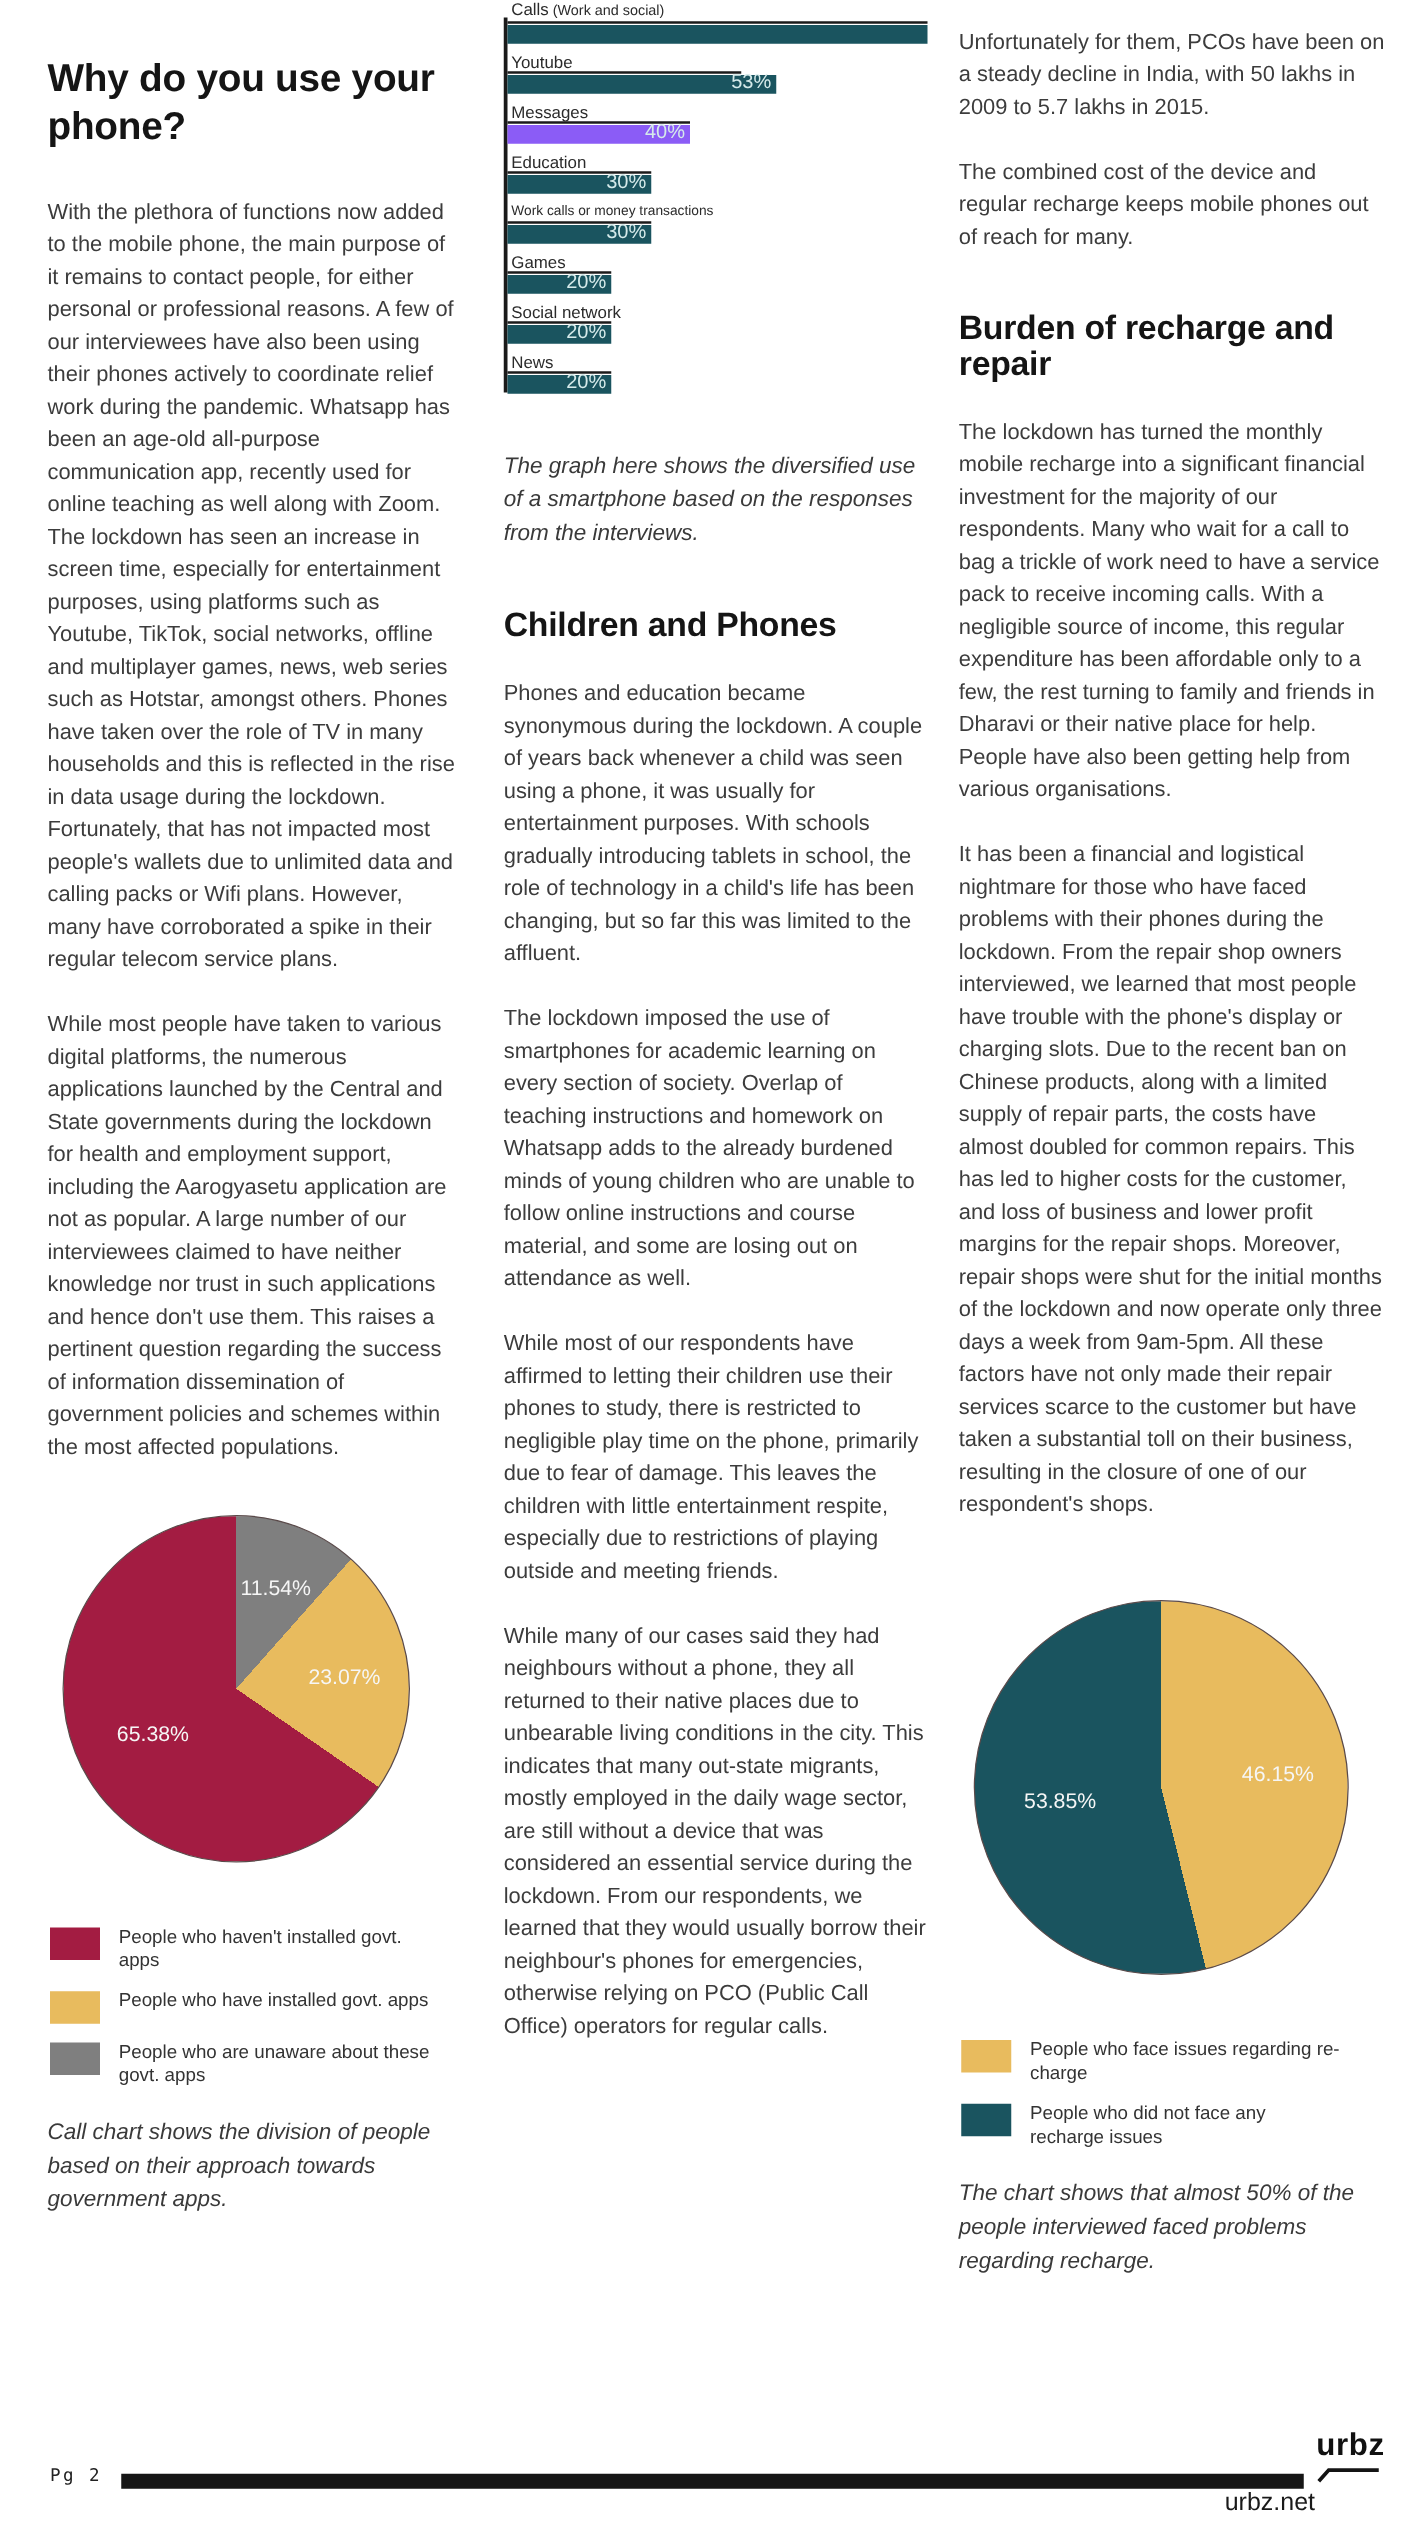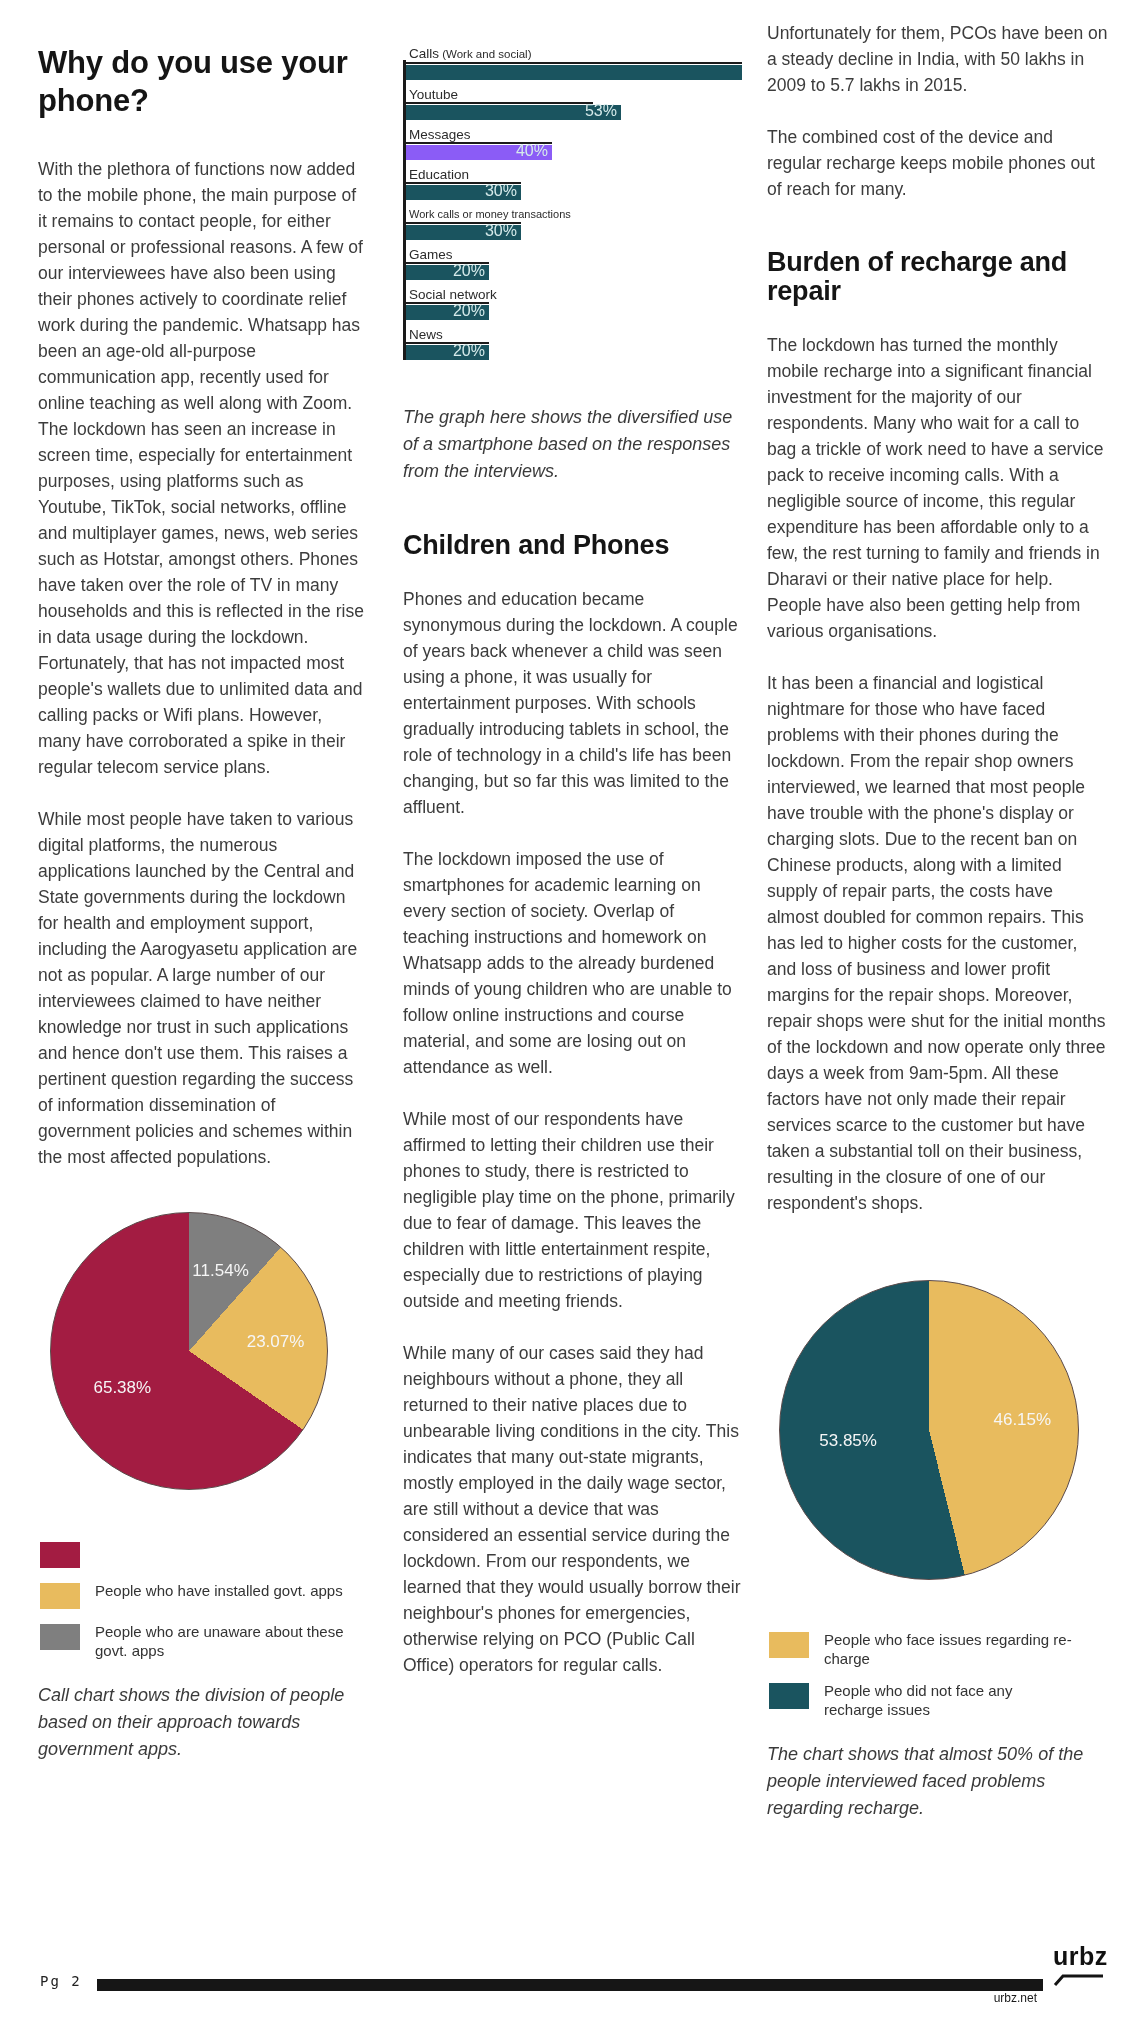--- a/index.html
+++ b/index.html
@@ -11,21 +11,21 @@
     color: #3a3a3a;
     position: relative;
     overflow: hidden;
   }
   .columns {
     position: absolute; top: 0; left: 38px;
     display: flex;
   }
   .col { display: block; }
   .col-left   { width: 327px; margin-right: 38px; padding-top: 0; }
-  .col-middle { width: 342px; margin-right: 22px; padding-top: 46px; }
+  .col-middle { width: 342px; margin-right: 22px; }
   .col-right  { width: 341px; padding-top: 12px; }
 
   h1 {
     font-size: 31px; line-height: 38px; margin: 44px 0 0;
     color: #151515; font-weight: bold; letter-spacing: -0.2px;
   }
   h2 {
     font-size: 27px; line-height: 29px; margin: 46px 0 0;
     color: #151515; font-weight: bold; letter-spacing: -0.2px;
   }
@@ -88,41 +88,42 @@
     width: 946px; height: 12px; background: #161616;
   }
   .brand {
     position: absolute; right: 33px; top: 1944px; text-align: left; width: 54px;
   }
   .brand-text {
     font-size: 25px; font-weight: bold; color: #111111; line-height: 24px;
     letter-spacing: 0.5px; display: block;
   }
   .website {
-    position: absolute; right: 103px; top: 1991px;
-    font-size: 12px; color: #1a1a1a;
+    position: absolute; right: 88px; top: 1991px;
+    font-size: 20px; color: #1a1a1a;
   }
 </style>
 </head>
 <body>
 
 <div class="columns">
 
   <div class="col col-left">
     <h1>Why do you use your phone?</h1>
     <p class="body first">With the plethora of functions now added to the mobile phone, the main purpose of it remains to contact people, for either personal or professional reasons. A few of our interviewees have also been using their phones actively  to coordinate relief work during the pandemic. Whatsapp has been an age-old all-purpose communication app, recently used for online teaching as well along with Zoom. The lockdown has seen an increase in screen time, especially for entertainment purposes, using platforms such as Youtube, TikTok, social networks, offline and multiplayer games, news, web series such as Hotstar, amongst others. Phones have taken over the role of TV in many households and this is reflected in the rise in data usage during the lockdown. Fortunately, that has not impacted most people's wallets due to unlimited data and calling packs or Wifi plans. However, many have corroborated a spike in their regular telecom service plans.</p>
     <p class="body">While most people have taken to various digital platforms, the numerous applications launched by the Central and State governments during the lockdown for health and employment support, including the Aarogyasetu application are not as popular. A large number of our interviewees claimed to have neither knowledge nor trust in such applications and hence don't use them. This raises a pertinent question regarding the success of information dissemination of government policies and schemes within the most affected populations.</p>
     <div class="pie" id="pie-govapps" style="width: 278px; height: 278px; background: conic-gradient(rgb(127, 127, 127) 0deg, rgb(127, 127, 127) 41.544deg, rgb(232, 187, 94) 41.544deg, rgb(232, 187, 94) 124.596deg, rgb(163, 28, 66) 124.596deg, rgb(163, 28, 66) 359.964deg);">
         <span class="pie-label" style="left: 169.564px; top: 58.4218px;">11.54%</span>
         <span class="pie-label" style="left: 224.55px; top: 128.602px;">23.07%</span>
         <span class="pie-label" style="left: 71.3241px; top: 174.561px;">65.38%</span>
       </div>
     <div class="legend" id="legend-govapps">
         <div class="lg-row">
           <span class="lg-swatch" style="background: rgb(163, 28, 66);"></span>
+          <span class="lg-text">People who haven't installed govt. apps</span>
         </div>
         <div class="lg-row">
           <span class="lg-swatch" style="background: rgb(232, 187, 94);"></span>
           <span class="lg-text">People who have installed govt. apps</span>
         </div>
         <div class="lg-row">
           <span class="lg-swatch" style="background: rgb(127, 127, 127);"></span>
           <span class="lg-text">People who are unaware about these govt. apps</span>
         </div>
       </div>

